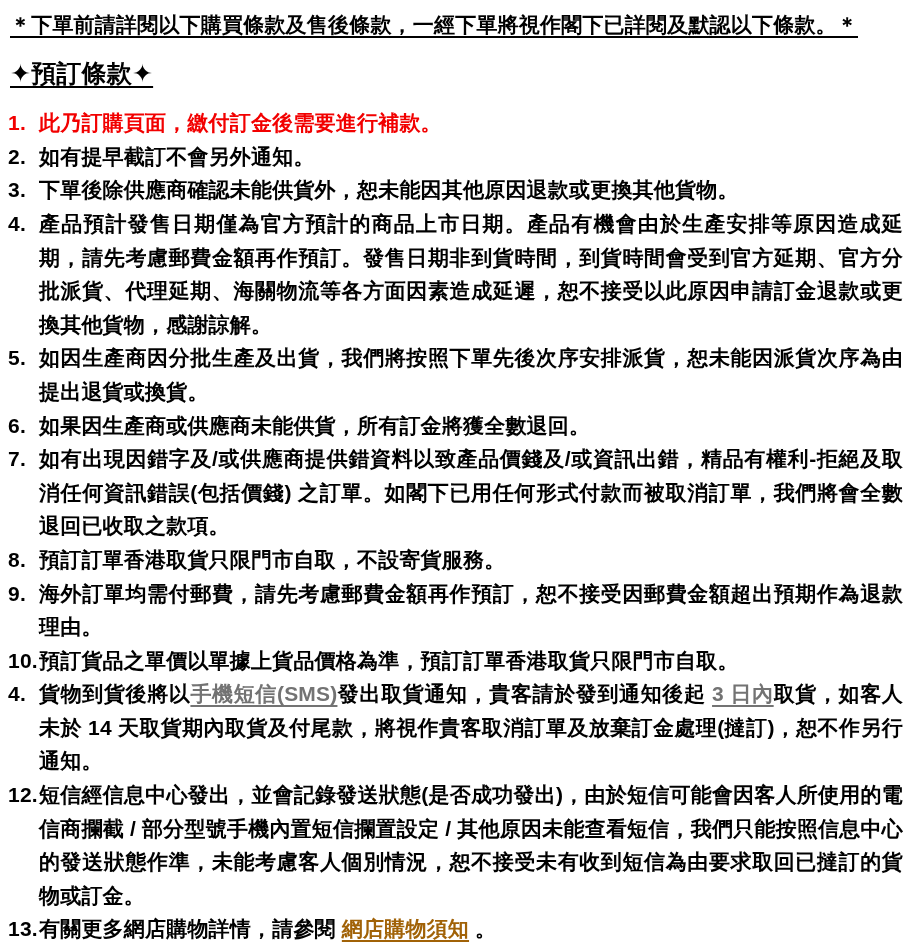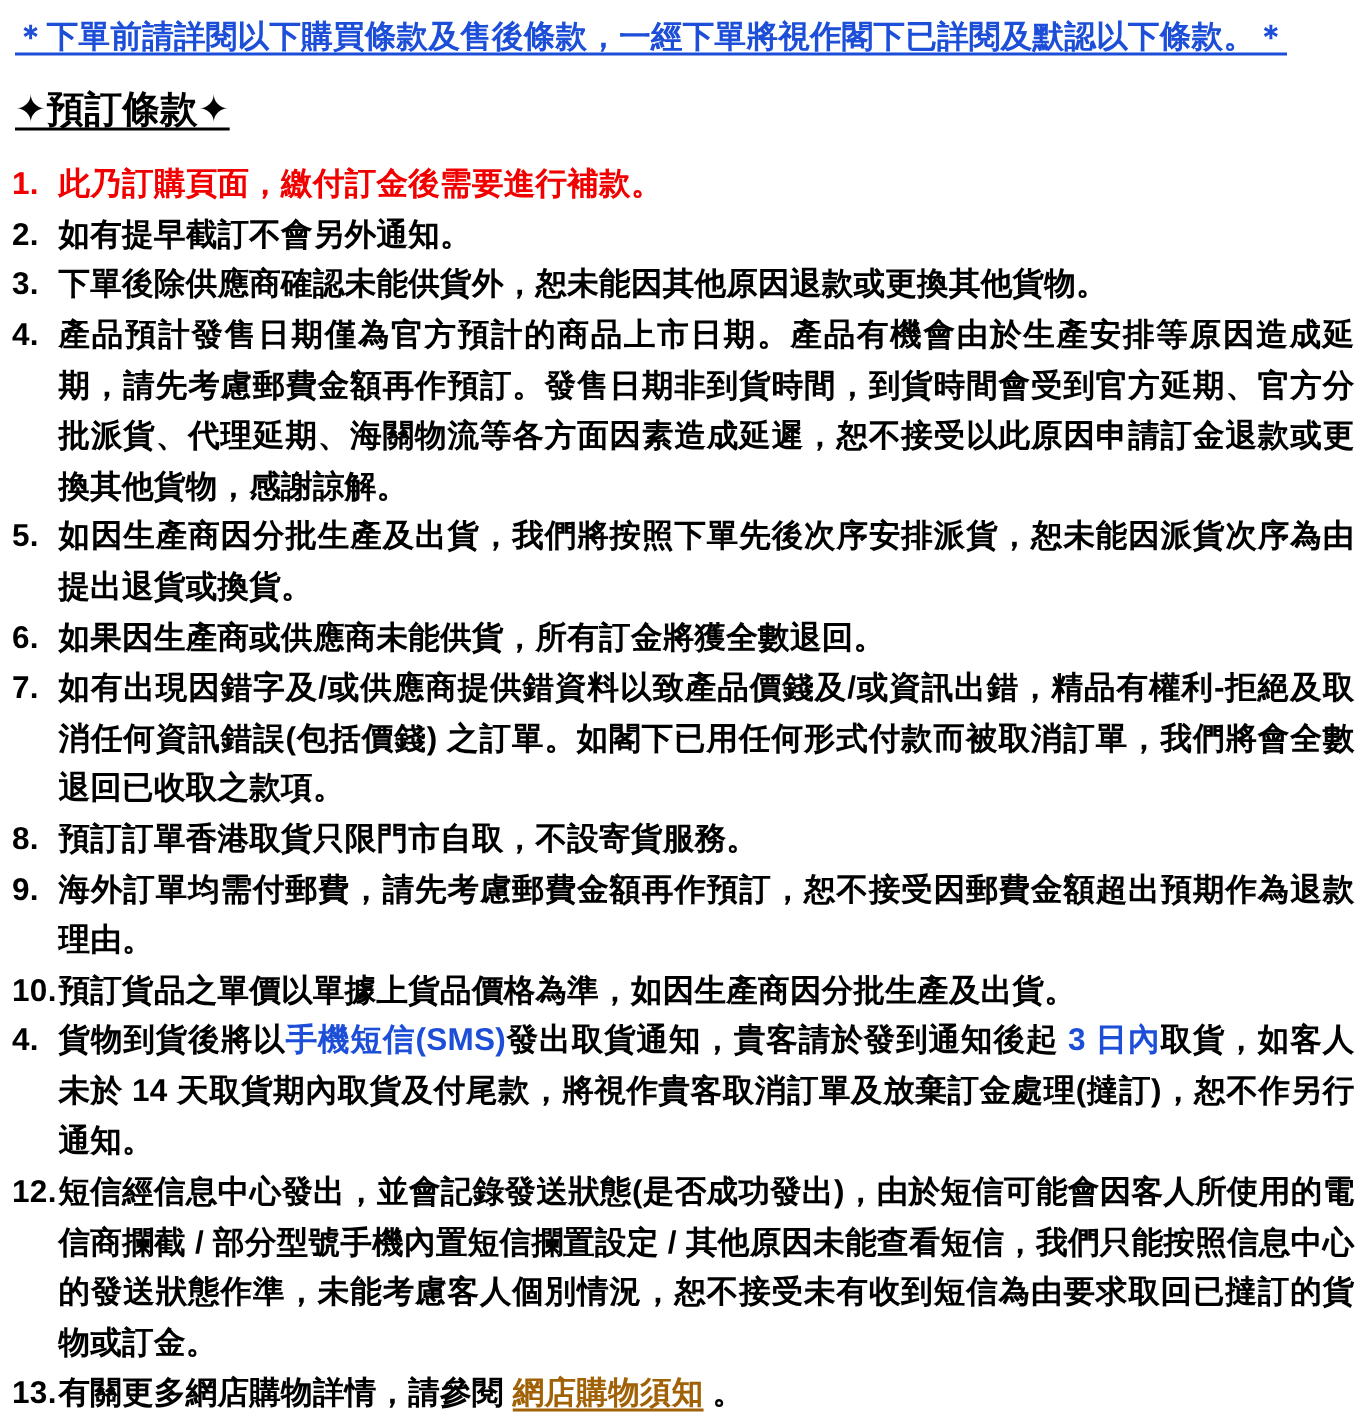--- a/index.html
+++ b/index.html
@@ -13,21 +13,21 @@
     box-sizing: border-box;
     padding: 6px 10px 12px 8px;
     font-family: "Liberation Sans", "DejaVu Sans", sans-serif;
     font-weight: 700;
     color: #000000;
     font-size: 21px;
     line-height: 33.6px;
     letter-spacing: 0.2px;
   }
   .notice {
-    color: #1d4ed8;
+    color: #000000;
     text-decoration: underline;
     text-decoration-thickness: 2px;
     text-underline-offset: 4px;
     text-decoration-skip-ink: none;
     margin: 2px 0 0 2px;
   }
   .section-title {
     margin: 15px 0 0 2px;
     font-size: 25px;
   }
@@ -49,21 +49,22 @@
   }
   ol.terms > li .num {
     position: absolute;
     left: 0;
     top: 0;
   }
   .red-text {
     color: #f20000;
   }
   .hl {
-    color: #1d4ed8;
+    color: #737373;
+    text-decoration: underline;
     text-decoration-thickness: 2px;
     text-underline-offset: 4px;
     text-decoration-skip-ink: none;
   }
   a.shop-link {
     color: #a16207;
     text-decoration: underline;
     text-decoration-thickness: 2px;
     text-underline-offset: 4px;
     text-decoration-skip-ink: none;
@@ -123,21 +124,21 @@
       <span>預訂訂單香港取貨只限門市自取，不設寄貨服務。</span>
     </li>
 
     <li>
       <span class="num">9.</span>
       <span>海外訂單均需付郵費，請先考慮郵費金額再作預訂，恕不接受因郵費金額超出預期作為退款理由。</span>
     </li>
 
     <li>
       <span class="num">10.</span>
-      <span>預訂貨品之單價以單據上貨品價格為準，如因生產商因分批生產及出貨。</span>
+      <span>預訂貨品之單價以單據上貨品價格為準，預訂訂單香港取貨只限門市自取。</span>
     </li>
 
     <li>
       <span class="num">4.</span>
       <span>貨物到貨後將以</span><span class="hl">手機短信(SMS)</span><span>發出取貨通知，貴客請於發到通知後起 </span><span class="hl">3 日內</span><span>取貨，如客人未於 14 天取貨期內取貨及付尾款，將視作貴客取消訂單及放棄訂金處理(撻訂)，恕不作另行通知。</span>
     </li>
 
     <li>
       <span class="num">12.</span>
       <span>短信經信息中心發出，並會記錄發送狀態(是否成功發出)，由於短信可能會因客人所使用的電信商攔截 / 部分型號手機內置短信攔置設定 / 其他原因未能查看短信，我們只能按照信息中心的發送狀態作準，未能考慮客人個別情況，恕不接受未有收到短信為由要求取回已撻訂的貨物或訂金。</span>

